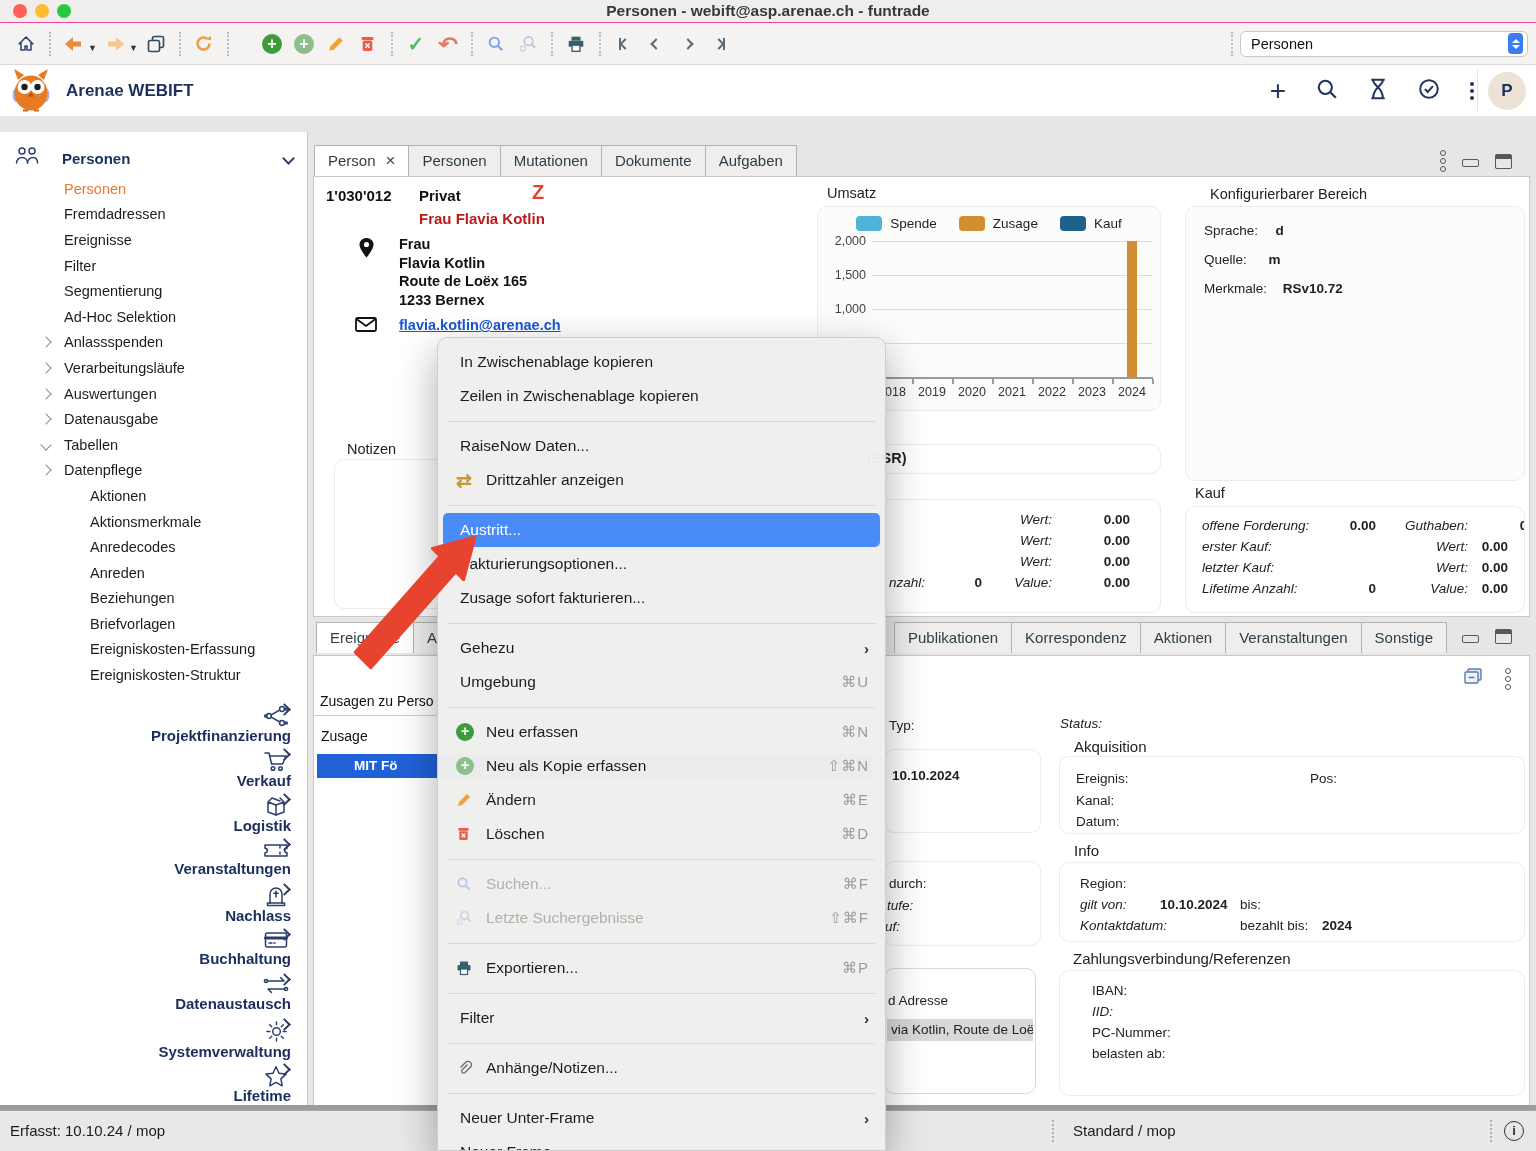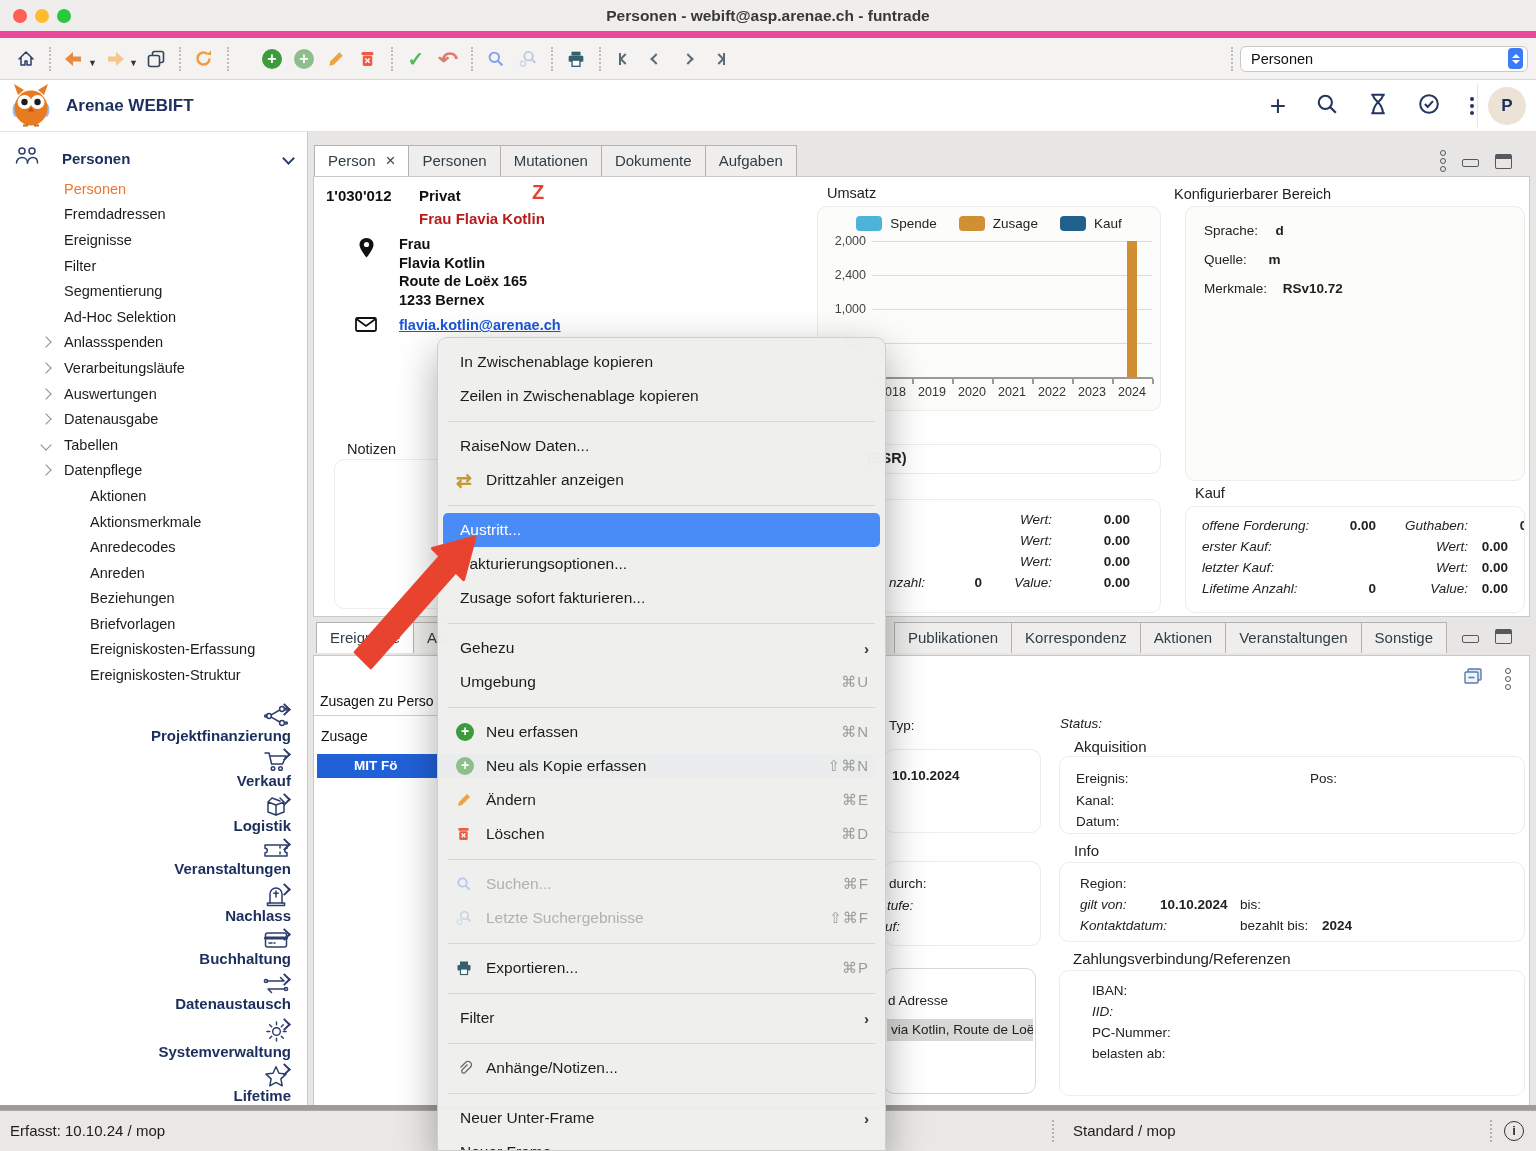--- a/index.html
+++ b/index.html
@@ -1,21 +1,21 @@
 <!DOCTYPE html>
 <html><head>
 <meta charset="utf-8">
 <style>
   * { box-sizing: border-box; margin: 0; padding: 0; }
   html,body { width:1536px; height:1151px; overflow:hidden; }
   body { font-family:"Liberation Sans", sans-serif; background:#e7e6e4; position:relative; }
   .window { position:absolute; inset:0; }
 
   
-  .titlebar { height:38px; background:#efeeec; border-bottom:7px solid #ec4899; display:flex; align-items:center; position:relative; }
+  .titlebar { height:23px; background:#efeeec; border-bottom:1px solid #ec4899; display:flex; align-items:center; position:relative; }
   .lights { display:flex; gap:8px; margin-left:13px; }
   .light { width:14px; height:14px; border-radius:50%; }
   .light.red{background:#ff5f57}.light.yellow{background:#febc2e}.light.green{background:#28c840}
   .win-title { position:absolute; left:0; right:0; text-align:center; font-weight:bold; font-size:15.5px; color:#383838; }
 
   
   .toolbar { height:42px; background:#f4f3f1; border-bottom:1px solid #d9d8d6; display:flex; align-items:center; padding:0 10px; position:relative; }
   .tbtn { display:flex; align-items:center; justify-content:center; min-width:26px; height:28px; margin:0 3px; }
   .tsep { border-left:2px dotted #bdbcb9; height:24px; margin:0 7px; }
   .caret { font-size:9px; color:#333; margin:8px 2px 0 -2px; }
@@ -568,21 +568,21 @@
                 <span>Zusage</span>
               </span>
               <span class="leg-item">
                 <span class="leg-sw" style="background: rgb(32, 97, 139);"></span>
                 <span>Kauf</span>
               </span>
             </div>
             <div class="gridline" style="top: 34px;"></div>
             <div class="ytick" style="top: 27px; left: 4px;">2,000</div>
             <div class="gridline" style="top: 68px;"></div>
-            <div class="ytick" style="top: 61px; left: 4px;">2,400</div>
+            <div class="ytick" style="top: 61px; left: 4px;">1,500</div>
             <div class="gridline" style="top: 102px;"></div>
             <div class="ytick" style="top: 95px; left: 4px;">1,000</div>
             <div class="gridline" style="top: 136px;"></div>
             <div class="ytick" style="top: 129px; left: 4px;">500</div>
             <div class="xaxis" style="top: 170px;"></div>
             <div class="xtick" style="left: 54px; top: 172px;"></div>
             <div class="xtick" style="left: 94px; top: 172px;"></div>
             <div class="xtick" style="left: 134px; top: 172px;"></div>
             <div class="xtick" style="left: 174px; top: 172px;"></div>
             <div class="xtick" style="left: 214px; top: 172px;"></div>
@@ -608,21 +608,21 @@
             <span class="frow i ralign" style="left: 137px; width: 60px; top: 33px;">Wert:</span>
             <span class="frow b ralign" style="left: 205px; width: 70px; top: 33px;">0.00</span>
             <span class="frow i ralign" style="left: 137px; width: 60px; top: 54px;">Wert:</span>
             <span class="frow b ralign" style="left: 205px; width: 70px; top: 54px;">0.00</span>
             <span class="frow i" style="left: 34px; top: 75px;">nzahl:</span>
             <span class="frow b ralign" style="left: 97px; width: 30px; top: 75px;">0</span>
             <span class="frow i ralign" style="left: 137px; width: 60px; top: 75px;">Value:</span>
             <span class="frow b ralign" style="left: 205px; width: 70px; top: 75px;">0.00</span>
           </div>
 
-        <span class="sec-title" style="left:860px; top:9px;">Konfigurierbarer Bereich</span>
+        <span class="sec-title" style="left:896px; top:9px;">Konfigurierbarer Bereich</span>
         <div class="panel" style="left:871px; top:29px; width:340px; height:275px;">
             <span class="frow" style="left: 18px; top: 16px;">Sprache:</span>
             <span class="frow b" style="left: 89.6px; top: 16px;">d</span>
             <span class="frow" style="left: 18px; top: 45px;">Quelle:</span>
             <span class="frow b" style="left: 82.4px; top: 45px;">m</span>
             <span class="frow" style="left: 18px; top: 74px;">Merkmale:</span>
             <span class="frow b" style="left: 96.8px; top: 74px;">RSv10.72</span>
           </div>
 
         <span class="sec-title" style="left:881px; top:308px;">Kauf</span>

